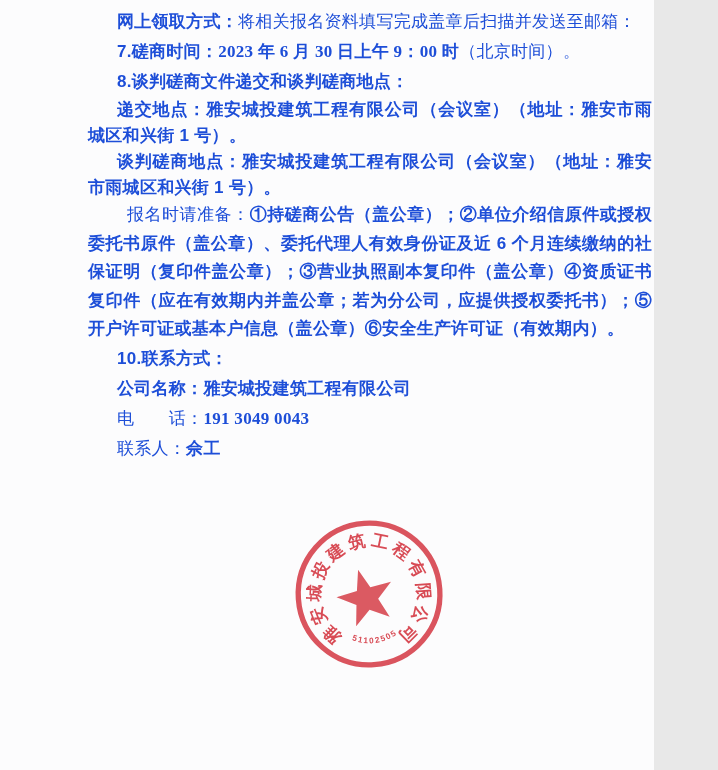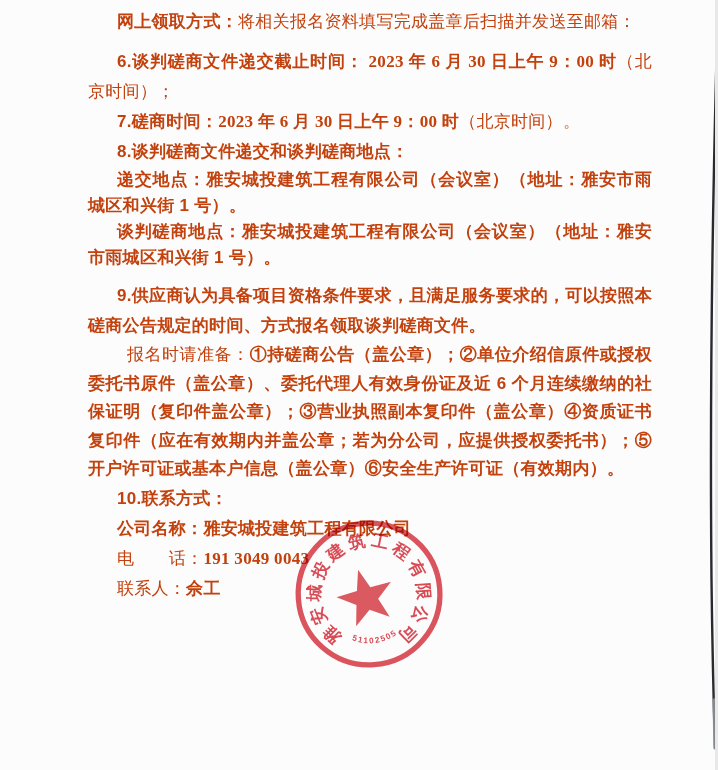--- a/index.html
+++ b/index.html
@@ -1,23 +1,23 @@
 <!DOCTYPE html>
 <html><head>
 <meta charset="utf-8">
 <style>
   html,body{margin:0;padding:0;}
   body{background:#e8e8e8;}
   .page{
     position:relative;
-    width:715px;height:770px;
+    width:654px;height:770px;
     background:#fcfcfd;
     overflow:hidden;
     font-family:"Liberation Serif", serif;
-    color:#c2410c;
+    color:#1d4ed8;
     font-size:17px;
     line-height:30px;
   }
   .doc{
     position:absolute;
     left:0;top:0;
     width:718px;
     padding:7px 66px 0 88px;
     box-sizing:border-box;
   }
@@ -61,31 +61,29 @@
 </style>
 </head>
 <body>
 
 <div class="page">
   <div class="doc">
 
     <p class="ind"><span class="hei">网上领取方式：</span><span>将相关报名资料填写完成盖章后扫描并发送至邮箱：</span></p>
 
 
-    <p class="ind gap-before"><span class="hei">6.谈判磋商文件递交截止时间：</span><span class="semibold"> 2023 年 6 月 30 日上午 9：00 时</span><span>（北京时间）；</span></p>
 
     <p class="ind"><span class="hei">7.磋商时间：</span><span class="semibold">2023 年 6 月 30 日上午 9：00 时</span><span>（北京时间）。</span></p>
 
     <p class="ind"><span class="hei">8.谈判磋商文件递交和谈判磋商地点：</span></p>
 
     <p class="ind tight"><span class="hei">递交地点：雅安城投建筑工程有限公司（会议室）（地址：雅安市雨城区和兴街 1 号）。</span></p>
 
     <p class="ind tight"><span class="hei">谈判磋商地点：雅安城投建筑工程有限公司（会议室）（地址：雅安市雨城区和兴街 1 号）。</span></p>
 
-    <p class="ind gap-before"><span class="hei">9.供应商认为具备项目资格条件要求，且满足服务要求的，可以按照本磋商公告规定的时间、方式报名领取谈判磋商文件。</span></p>
 
     <p class="ind-big signup"><span>报名时请准备：</span><span class="hei">①持磋商公告（盖公章）；②单位介绍信原件或授权委托书原件（盖公章）、委托代理人有效身份证及近 6 个月连续缴纳的社保证明（复印件盖公章）；③营业执照副本复印件（盖公章）④资质证书复印件（应在有效期内并盖公章；若为分公司，应提供授权委托书）；⑤开户许可证或基本户信息（盖公章）⑥安全生产许可证（有效期内）。</span></p>
 
     <p class="ind contact-line"><span class="hei">10.联系方式：</span></p>
 
     <p class="ind contact-line"><span class="hei">公司名称：</span><span class="hei">雅安城投建筑工程有限公司</span></p>
 
 
     <p class="ind contact-line"><span>电　　话：</span><span class="semibold">191 3049 0043</span></p>
 

